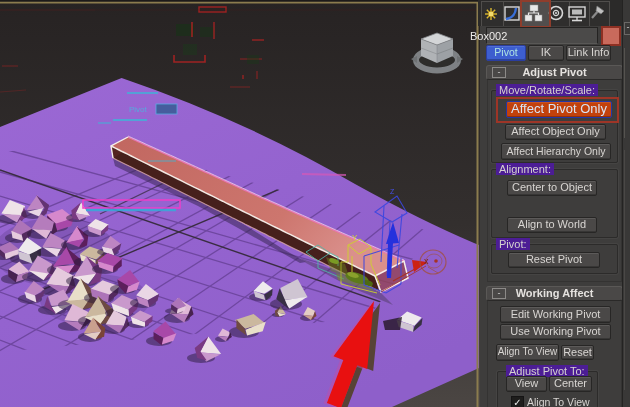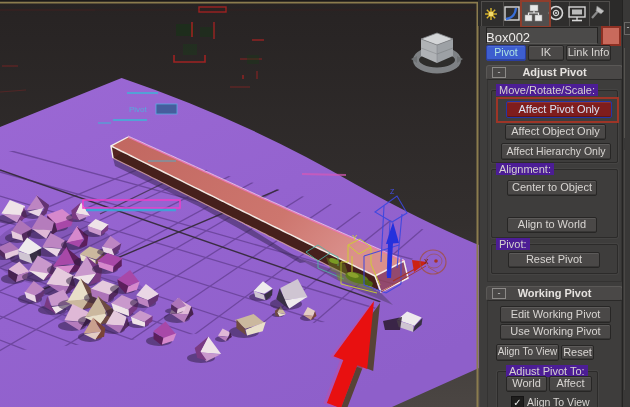--- a/index.html
+++ b/index.html
@@ -370,46 +370,46 @@
  <g transform="translate(112,4)">
   <path d="M2,14 L9,6" stroke="#8a8a8a" stroke-width="2.2"></path>
   <path d="M7,2 L14,7 L11,10 L6,7 Z" fill="#c0c0c0" stroke="#777" stroke-width="0.7"></path>
  </g>
 </g>
 </svg>
     <div style="position:absolute;left:520px;top:0px;width:27px;height:24px;border:2.6px solid #8f3d2c"></div>
     <div style="position:absolute;left:487px;top:72px;width:133px;height:209px;border:1px solid #343332;border-top:none"></div>
     <div style="position:absolute;left:487px;top:292px;width:133px;height:115px;border:1px solid #343332;border-top:none;border-bottom:none"></div>
     <div style="position:absolute;left:486px;top:27px;width:110px;height:15px;background:#4b4a49;border:1px solid #242322;border-bottom-color:#595856"></div>
-    <div style="position:absolute;left:486px;top:30px;font-size:13px;color:#edebe9">Box002</div>
+    <div style="position:absolute;left:470px;top:30px;font-size:11px;color:#edebe9">Box002</div>
     <div style="position:absolute;left:601px;top:26px;width:16px;height:16px;background:#c96a5c;border:2.4px solid #8e3023"></div>
     <div class="pbtn" style="left:486px;top:45px;width:38px;height:14px;line-height:13px;font-size:10.5px;background:#3d5ecf;border-color:#2a3da0;color:#aee4e2">Pivot</div>
     <div class="pbtn" style="left:528px;top:45px;width:34px;height:14px;line-height:13px;font-size:11px">IK</div>
     <div class="pbtn" style="left:566px;top:45px;width:43px;height:14px;line-height:13px;font-size:11px">Link Info</div>
     <div class="roll" style="left:486px;top:65px;width:135px"><span class="rmin">-</span><span class="rtxt">Adjust Pivot</span></div>
     <div class="grp" style="left:491px;top:90px;width:125px;height:71px"></div>
     <div class="glbl" style="left:496px;top:84px">Move/Rotate/Scale:</div>
-    <div class="pbtn" style="left:506px;top:101px;width:104px;height:15px;line-height:14px;font-size:11px;background:#7f1d1d;border-color:#2336a6;color:#d8e4f5">Affect Pivot Only</div>
+    <div class="pbtn" style="left:506px;top:101px;width:104px;height:15px;line-height:14px;font-size:13px;background:#c2410c;border-color:#2336a6;color:#d8e4f5">Affect Pivot Only</div>
     <div style="position:absolute;left:496px;top:97px;width:119px;height:22px;border:2.4px solid #9e3527"></div>
     <div class="pbtn" style="left:505px;top:124px;width:99px;height:14px;line-height:13px;font-size:11px">Affect Object Only</div>
     <div class="pbtn" style="left:501px;top:143px;width:108px;height:15px;line-height:14px;font-size:10.5px">Affect Hierarchy Only</div>
     <div class="grp" style="left:491px;top:169px;width:125px;height:67px"></div>
     <div class="glbl" style="left:496px;top:163px">Alignment:</div>
     <div class="pbtn" style="left:507px;top:180px;width:88px;height:14px;line-height:13px;font-size:11px">Center to Object</div>
     <div class="pbtn" style="left:507px;top:217px;width:88px;height:14px;line-height:13px;font-size:11px">Align to World</div>
     <div class="grp" style="left:491px;top:244px;width:125px;height:28px"></div>
     <div class="glbl" style="left:496px;top:238px">Pivot:</div>
     <div class="pbtn" style="left:508px;top:252px;width:90px;height:14px;line-height:13px;font-size:11px">Reset Pivot</div>
-    <div class="roll" style="left:486px;top:286px;width:135px"><span class="rmin">-</span><span class="rtxt">Working Pivot</span></div>
+    <div class="roll" style="left:486px;top:286px;width:135px"><span class="rmin">-</span><span class="rtxt">Working Affect</span></div>
     <div class="pbtn" style="left:500px;top:306px;width:109px;height:15px;line-height:14px;font-size:11px">Edit Working Pivot</div>
     <div class="pbtn" style="left:500px;top:324px;width:109px;height:14px;line-height:13px;font-size:11px">Use Working Pivot</div>
     <div class="pbtn" style="left:496px;top:344px;width:61px;height:15px;line-height:14px;font-size:10px">Align To View</div>
     <div class="pbtn" style="left:561px;top:345px;width:31px;height:13px;line-height:12px;font-size:11px">Reset</div>
     <div class="grp" style="left:497px;top:371px;width:99px;height:36px"></div>
     <div class="glbl" style="left:506px;top:365px">Adjust Pivot To:</div>
-    <div class="pbtn" style="left:506px;top:376px;width:39px;height:14px;line-height:13px;font-size:11px">World</div>
-    <div class="pbtn" style="left:549px;top:376px;width:41px;height:14px;line-height:13px;font-size:11px">Affect</div>
+    <div class="pbtn" style="left:506px;top:376px;width:39px;height:14px;line-height:13px;font-size:11px">View</div>
+    <div class="pbtn" style="left:549px;top:376px;width:41px;height:14px;line-height:13px;font-size:11px">Center</div>
     <div style="position:absolute;left:511px;top:396px;width:11px;height:11px;background:#1e1d1c;border:1px solid #151414;color:#e8e8e8;font-size:10px;line-height:11px;text-align:center">✓</div>
     <div style="position:absolute;left:527px;top:396px;font-size:10.5px;color:#d8d5d2">Align To View</div>
     <div style="position:absolute;left:622px;top:0;width:8px;height:407px;background:#393837;border-left:1px solid #242322"></div>
     <div style="position:absolute;left:624px;top:22px;width:6px;height:11px;border:1px solid #6a6866;border-right:none;color:#ccc;font-size:9px;line-height:9px;text-align:center">-</div>
     <div style="position:absolute;left:624px;top:48px;width:1px;height:90px;background:#55534f"></div>
     <div style="position:absolute;left:624px;top:150px;width:1px;height:240px;background:#4a4846"></div>
 </div>
 </body></html>

